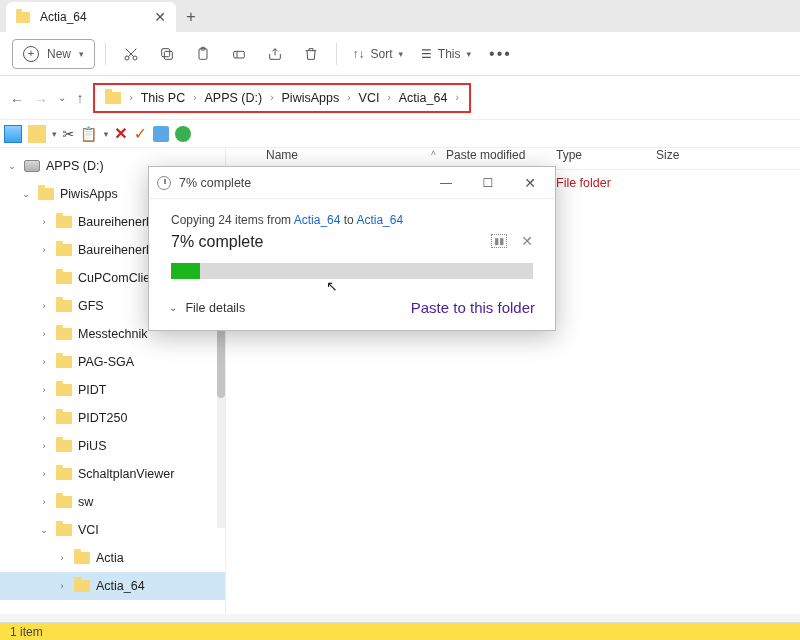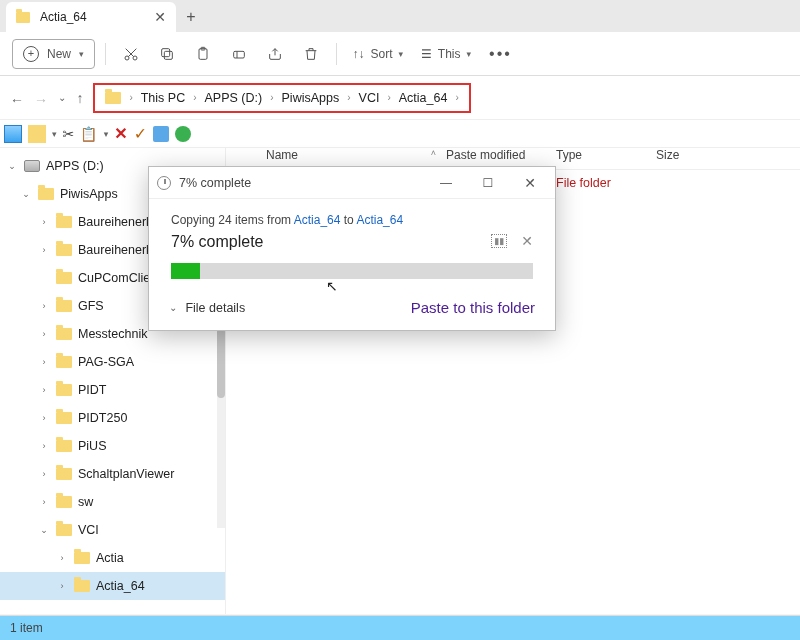--- a/index.html
+++ b/index.html
@@ -86,21 +86,21 @@
   .xcancel { color:#888; font-size:14px; }
   .bar { height:16px; background:#d9d9d9; margin-top:12px; position:relative; }
   .bar-fill { position:absolute; left:0; top:0; bottom:0; background:#1db51d; }
   .dlg-foot { display:flex; align-items:center; padding:10px 20px 14px 20px; gap:10px; }
   .more { display:flex; align-items:center; gap:8px; font-size:12.5px; color:#333; }
   .more .chv { font-size:10px; color:#666; }
   .annot { margin-left:auto; color:#4c1d95; font-size:15px; }
 
   .cursor { position:absolute; left:326px; top:278px; font-size:14px; color:#222; pointer-events:none; }
 
-  .status { position:absolute; left:0; bottom:0; height:25px; width:100%; background:#7dd3fc; border-top:1px solid #ddd; padding:0 10px; display:flex; align-items:center; font-size:12px; color:#444; }
+  .status { position:absolute; left:0; bottom:0; height:18px; width:100%; background:#fde047; border-top:1px solid #ddd; padding:0 10px; display:flex; align-items:center; font-size:12px; color:#444; }
 </style>
 </head>
 <body>
 
 <div class="tabbar">
   <div class="tab">
     <span class="folder-icon"></span>
     <span>Actia_64</span>
     <span class="tab-close">✕</span>
   </div>

